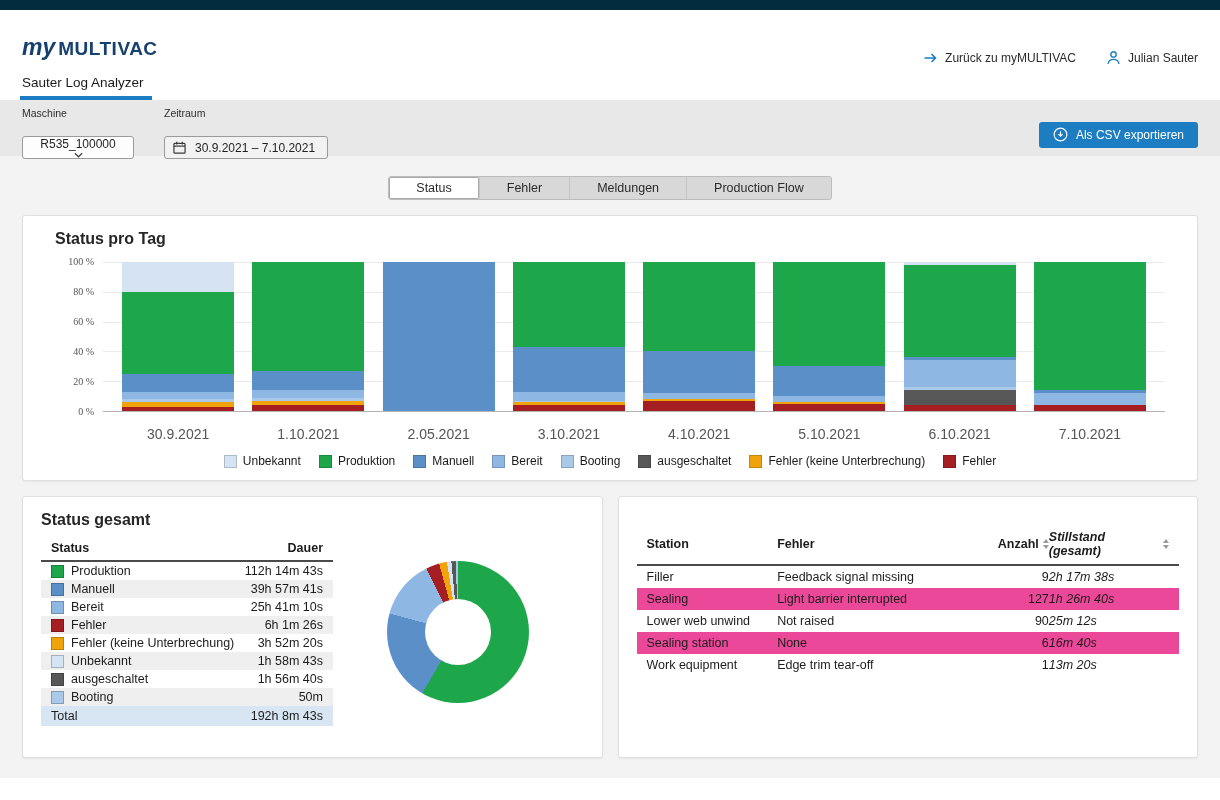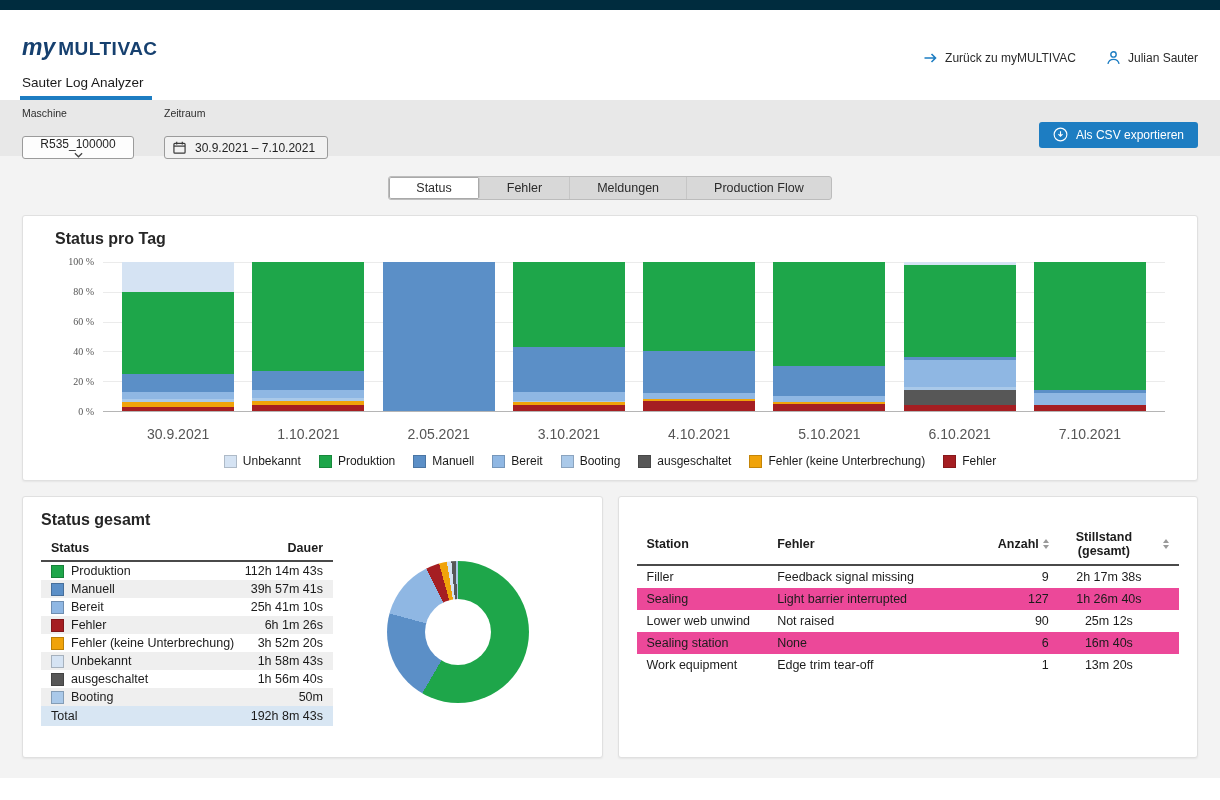--- a/index.html
+++ b/index.html
@@ -71,21 +71,21 @@
   .sg-total { display: flex; justify-content: space-between; padding: 3px 10px; background: #d8e6f3; }
   .donut-wrap { flex: 1; display: flex; align-items: center; justify-content: center; }
   .donut { width: 142px; height: 142px; border-radius: 50%; position: relative; }
   .hole { position: absolute; left: 50%; top: 50%; width: 66px; height: 66px; border-radius: 50%; background: #fff; transform: translate(-50%,-50%); }
 
   
   .re-table { margin-top: 14px; font-size: 12.5px; color: #1c1c1c; }
   .re-head { display: flex; font-weight: 700; padding: 5px 10px 6px; border-bottom: 2px solid #4a4a4a; align-items: center; }
   .re-row { display: flex; padding: 4px 10px; align-items: center; }
   .re-row.alt { background: #ec4899; }
-  .c1 { width: 25%; } .c2 { width: 39%; } .c3 { width: 13%; text-align: right; } .c4 { width: 23%; text-align: center; }
+  .c1 { width: 25%; } .c2 { width: 39%; } .c3 { width: 13%; text-align: right; } .c4 { width: 23%; text-align: left; font-style: italic; }
   .sortable { display: inline-flex; align-items: center; justify-content: flex-end; gap: 4px; cursor: pointer; }
   .sort-icon { display: inline-flex; flex-direction: column; gap: 2px; }
   .tri-up { width: 0; height: 0; border-left: 3.5px solid transparent; border-right: 3.5px solid transparent; border-bottom: 4px solid #9a9a9a; }
   .tri-down { width: 0; height: 0; border-left: 3.5px solid transparent; border-right: 3.5px solid transparent; border-top: 4px solid #9a9a9a; }
 </style>
 </head>
 <body>
 
 <div class="page">
   <div class="topstrip"></div>

